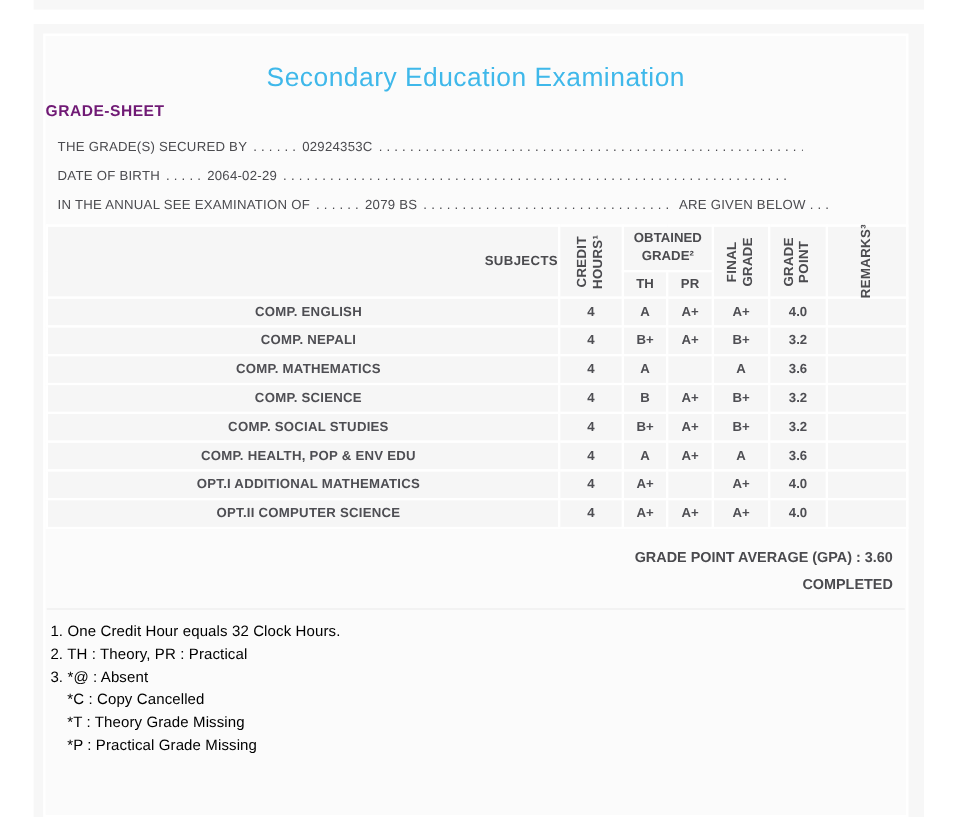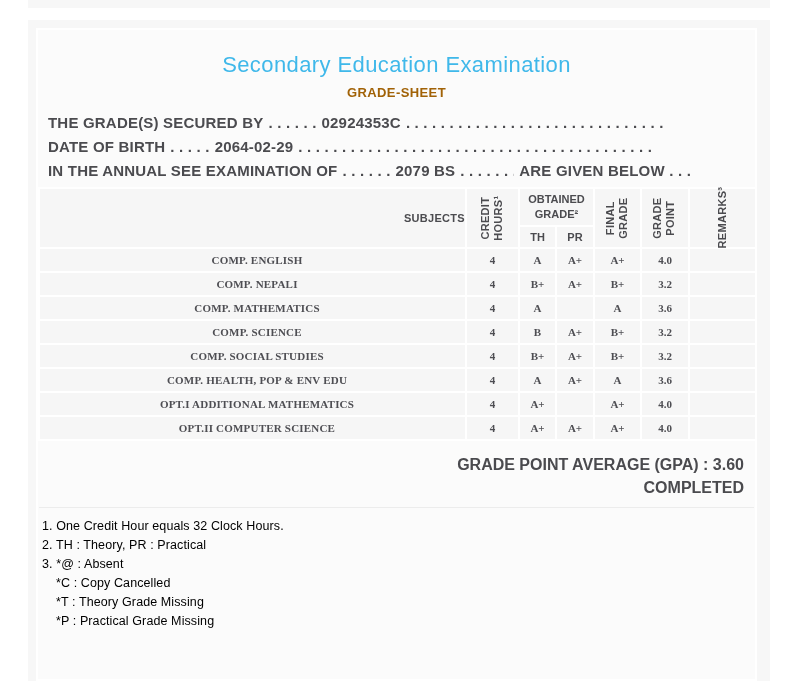--- a/index.html
+++ b/index.html
@@ -18,60 +18,60 @@
   .card {
     position:absolute; left:8px; top:8px; width:721px; height:653px;
     background:#fbfbfb; border:2px solid #ffffff;
   }
 
   .title {
     margin-top:22px; text-align:center;
     font-size:22px; line-height:26px; color:#3fb8ea; letter-spacing:0.4px;
   }
   .subtitle {
-    margin-top:7px; text-align:center;
-    font-size:13px; line-height:16px; font-weight:bold; color:#a16207; letter-spacing:0.4px;
+    margin-top:7px; text-align:left;
+    font-size:13px; line-height:16px; font-weight:bold; color:#701a75; letter-spacing:0.4px;
   }
 
   .info { margin-top:10px; padding-left:10px; }
   .info-line {
     display:flex; align-items:baseline; white-space:nowrap; overflow:hidden;
     height:24px; line-height:24px;
-    font-size:15px; font-weight:bold; color:#4b4b4f; letter-spacing:0.2px;justify-content:space-between;
+    font-size:11px; font-weight:normal; color:#4b4b4f; letter-spacing:0.2px;justify-content:space-between;
   }
   .info-line .sep { margin-left:5px; }
   .info-line .val { margin-left:5px; }
   .info-line .fill { flex:1 1 0; overflow:hidden; margin-left:5px; }
   .info-line .suffix { margin-left:5px; }
   .info-line.l1 { padding-right:86px; }
   .info-line.l2 { padding-right:98px; }
   .info-line.l3 { padding-right:64px; }
 
   table.grade-table {
     width:100%; margin-top:4px; border-collapse:collapse; table-layout:fixed;
   }
   .grade-table th, .grade-table td {
     background:#f6f6f6; border:2px solid #ffffff; padding:0;
     font-size:11px; color:#4b4b4f; font-weight:bold;
   }
   .grade-table thead tr.hr1 th { height:38px; }
   .grade-table thead tr.hr2 th { height:22px; text-align:center; }
-  .grade-table tbody td { height:24px; text-align:center; color:#4e4e53;font-family:Liberation Serif, serif; }
+  .grade-table tbody td { height:24px; text-align:center; color:#4e4e53; }
   th.subjects { text-align:right; padding-left:9px; vertical-align:middle; letter-spacing:0.3px; }
   td.subject  { text-align:left; padding-left:9px; letter-spacing:0.2px; }
   th.vhead { text-align:center; vertical-align:middle; }
   .vrot {
     display:inline-block; transform:rotate(-90deg);
     white-space:pre-line; line-height:1.2; text-align:center; letter-spacing:0.3px;
   }
   th.obtained { text-align:center; vertical-align:middle; white-space:pre-line; line-height:1.35; }
 
   .summary {
     margin:0 1px; padding:12px 10px 8px 0; text-align:right;
-    font-size:16px; font-weight:bold; color:#4a4a4e;
+    font-size:12px; font-weight:bold; color:#4a4a4e;
     border-bottom:1px solid #ececec;
   }
   .summary .gpa-line { line-height:23px; }
   .summary .status-line { line-height:23px; }
 
   .footnotes { margin-top:9px; padding-left:4px; font-size:12.5px; color:#000000; }
   .fn-line { line-height:19px; letter-spacing:0.1px; }
   .fn-line.indent { padding-left:14px; }
 </style>
 </head>

